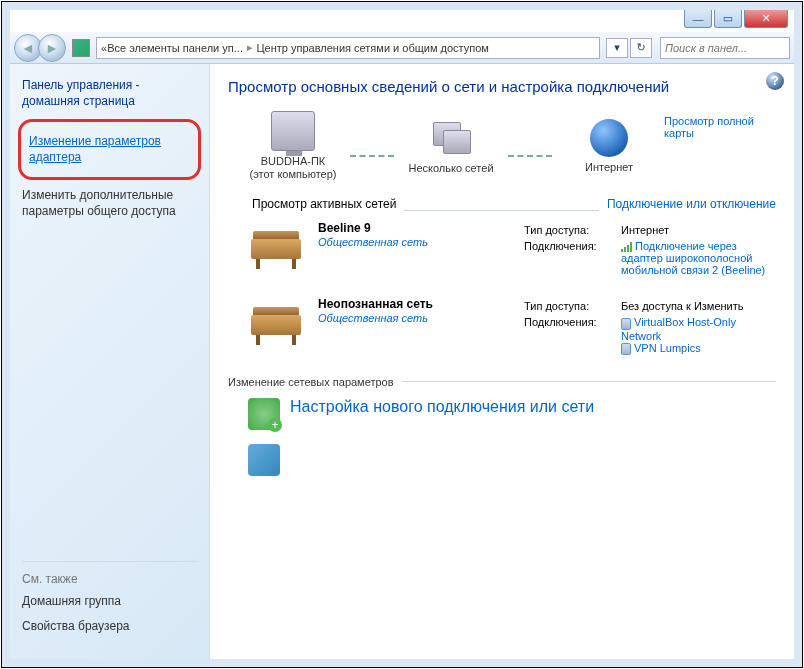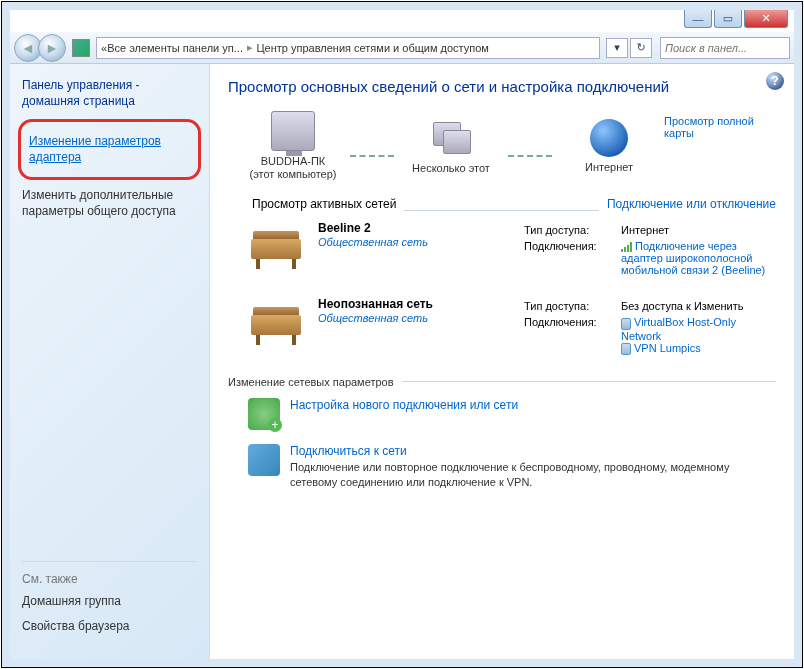--- a/index.html
+++ b/index.html
@@ -71,21 +71,21 @@
 .change-section { margin-top: 10px; }
 .change-header { font-size: 11px; color: #333; display: flex; align-items: center; margin-bottom: 10px; }
 .change-header .line { flex: 1; height: 1px; background: #ccd6e0; margin-left: 8px; }
 .task-row { display: flex; margin-bottom: 14px; padding-left: 20px; }
 .task-icon { width: 32px; height: 32px; margin-right: 10px; flex-shrink: 0; position: relative; }
 .task-icon.new-conn { background: radial-gradient(circle at 50% 50%, #8c8, #4a4); border-radius: 4px; }
 .task-icon.new-conn::after { content: '+'; position: absolute; bottom: -2px; right: -2px; width: 14px; height: 14px; background: #5b5; color: #fff; border-radius: 50%; font-size: 12px; text-align: center; line-height: 14px; }
 .task-icon.connect { background: linear-gradient(135deg,#6ad,#38b); border-radius: 4px; }
 .task-icon.homegroup { background: linear-gradient(#fc6,#e93); border-radius: 50%; }
 .task-text { flex: 1; font-size: 11px; }
-.task-title { color: #0066cc; font-size: 12px; cursor: pointer; display: block; margin-bottom: 2px; }
+.task-title { color: #0066cc; font-size: 16px; cursor: pointer; display: block; margin-bottom: 2px; }
 .task-desc { color: #333; line-height: 1.35; }
 </style>
 </head>
 <body>
 
 <div class="outer-border">
 <div class="window-chrome">
   <div class="titlebar-controls">
     <div class="titlebar-btn min">—</div>
     <div class="titlebar-btn max">▭</div>
@@ -131,21 +131,21 @@
       <div class="map-row">
         <div class="map-items">
           <div class="map-item">
             <div class="map-icon pc"></div>
             <div class="map-label">BUDDHA-ПК</div>
             <div class="map-label">(этот компьютер)</div>
           </div>
           <div class="map-line"></div>
           <div class="map-item">
             <div class="map-icon multi"></div>
-            <div class="map-label">Несколько этот</div>
+            <div class="map-label">Несколько сетей</div>
           </div>
           <div class="map-line"></div>
           <div class="map-item">
             <div class="map-icon globe"></div>
             <div class="map-label">Интернет</div>
           </div>
         </div>
         <a class="full-map-link">Просмотр полной карты</a>
       </div>
 
@@ -155,21 +155,21 @@
         <a class="conn-link">Подключение или отключение</a>
       </div>
 
       <div class="network-row">
         <div class="net-icon">
           <div class="bench"></div>
               <div class="bench-leg l"></div>
               <div class="bench-leg r"></div>
         </div>
         <div class="net-info">
-          <div class="net-name">Beeline 2</div>
+          <div class="net-name">Beeline 9</div>
           <a class="net-type">Общественная сеть</a>
         </div>
         <div class="net-details">
           <table>
             <tbody>
                   <tr>
                     <td>Тип доступа:</td>
                     <td>Интернет</td>
                   </tr>
             <tr>
@@ -218,23 +218,19 @@
 
         <div class="task-row">
           <div class="task-icon new-conn"></div>
           <div class="task-text">
             <a class="task-title">Настройка нового подключения или сети</a>
           </div>
         </div>
 
         <div class="task-row">
           <div class="task-icon connect"></div>
-          <div class="task-text">
-            <a class="task-title">Подключиться к сети</a>
-            <div class="task-desc">Подключение или повторное подключение к беспроводному, проводному, модемному сетевому соединению или подключение к VPN.</div>
-          </div>
         </div>
 
       </div>
     </div>
   </div>
 </div>
 </div>
 
 </body></html>

